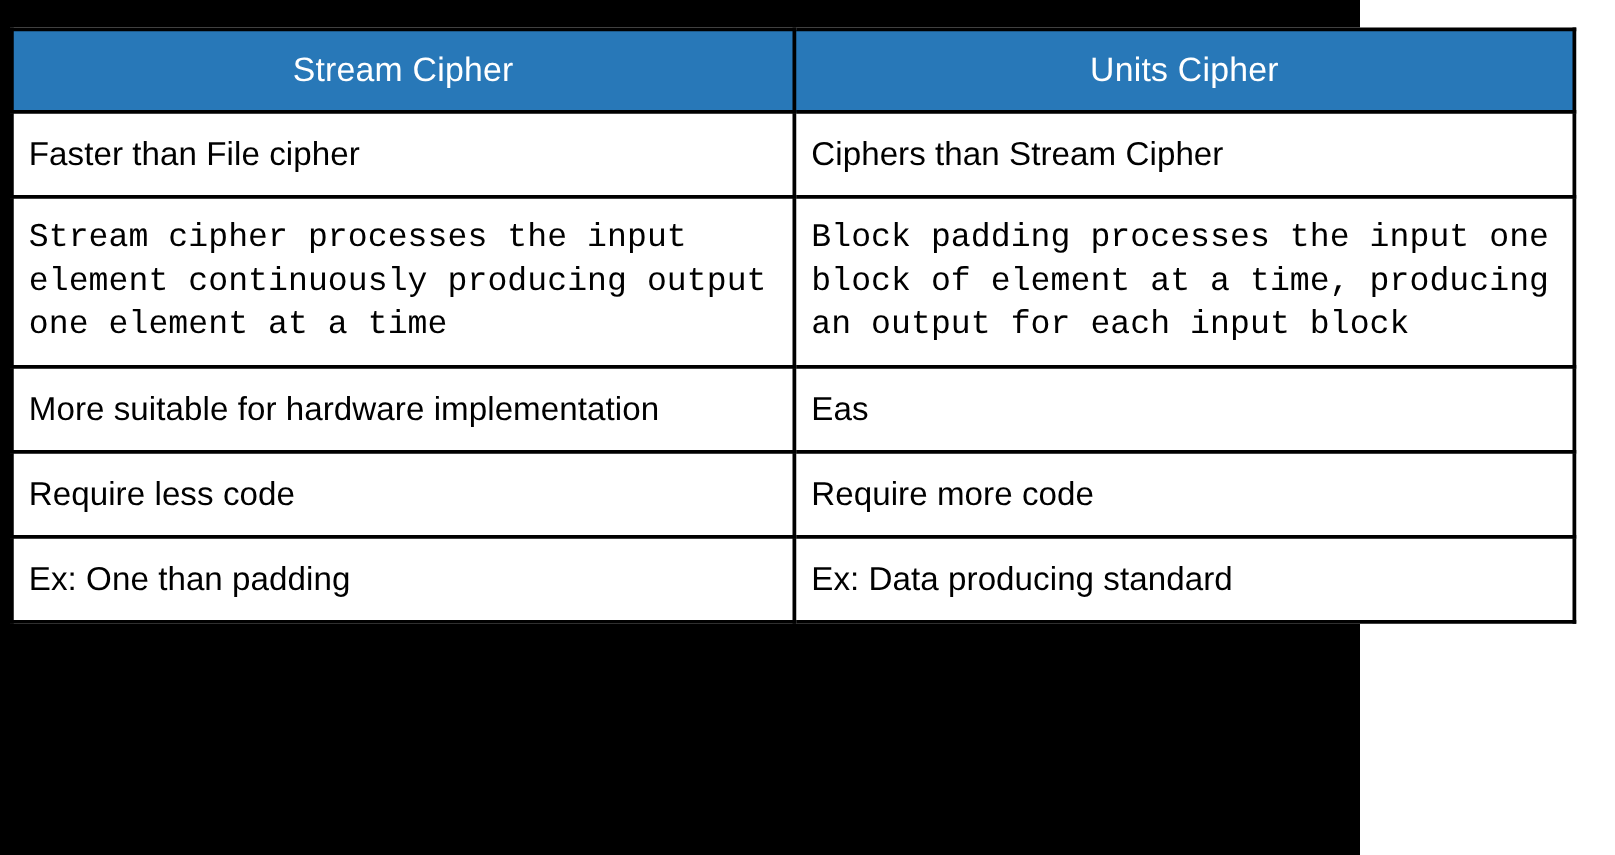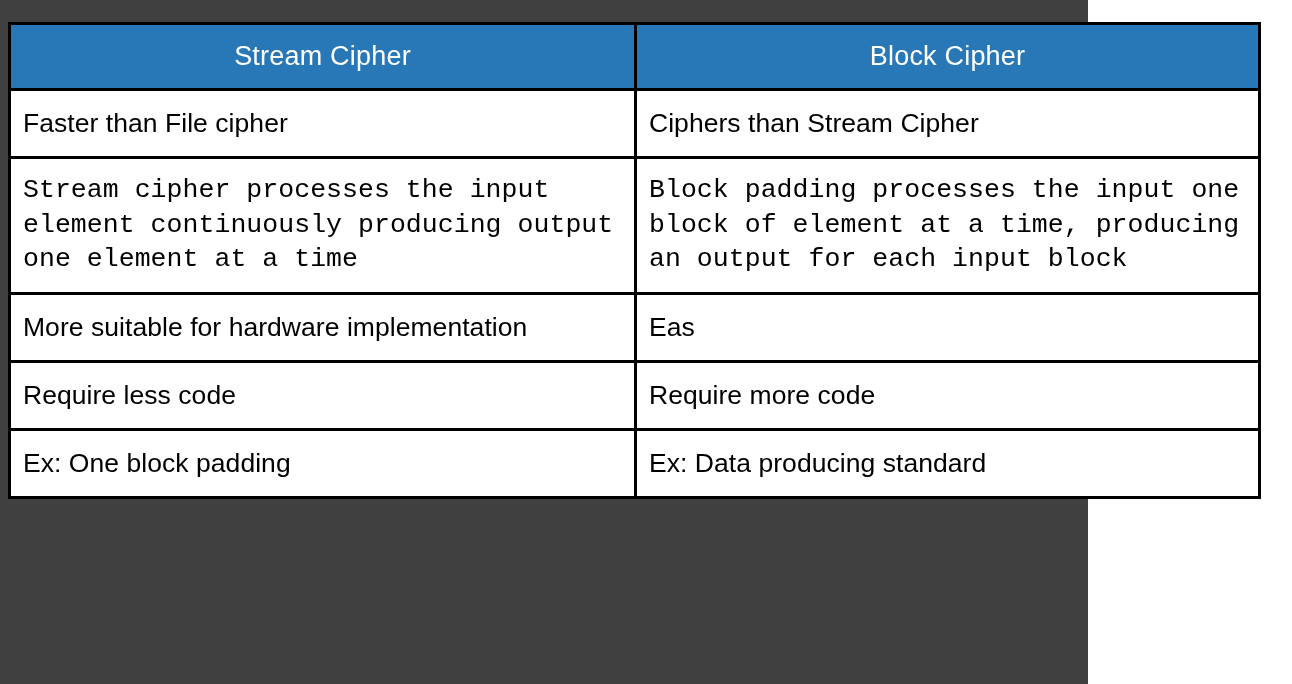--- a/index.html
+++ b/index.html
@@ -10,21 +10,21 @@
   body {
     width: 1292px;
     height: 684px;
     font-family: "Liberation Sans", sans-serif;
     overflow: hidden;
   }
   .page {
     position: relative;
     width: 1088px;
     height: 684px;
-    background: #404040;
+    background: #000000;
   }
   .comparison-table {
     position: absolute;
     left: 8px;
     top: 22px;
     width: 1250px;
     border-collapse: collapse;
     table-layout: fixed;
     background: #ffffff;
   }
@@ -71,21 +71,21 @@
 <div class="page">
 
   <table class="comparison-table">
     <colgroup>
       <col class="col-left">
       <col class="col-right">
     </colgroup>
     <thead>
       <tr>
         <th>Stream Cipher</th>
-        <th>Block Cipher</th>
+        <th>Units Cipher</th>
       </tr>
     </thead>
     <tbody>
 
 
       <tr class="r-norm">
         <td>Faster than File cipher</td>
         <td>Ciphers than Stream Cipher</td>
       </tr>
 
@@ -98,21 +98,21 @@
         <td>More suitable for hardware implementation</td>
         <td>Eas</td>
       </tr>
 
       <tr class="r-norm">
         <td>Require less code</td>
         <td>Require more code</td>
       </tr>
 
       <tr class="r-norm">
-        <td>Ex: One block padding</td>
+        <td>Ex: One than padding</td>
         <td>Ex: Data producing standard</td>
       </tr>
 
 
     </tbody>
   </table>
 
 </div>
 
 </body></html>

